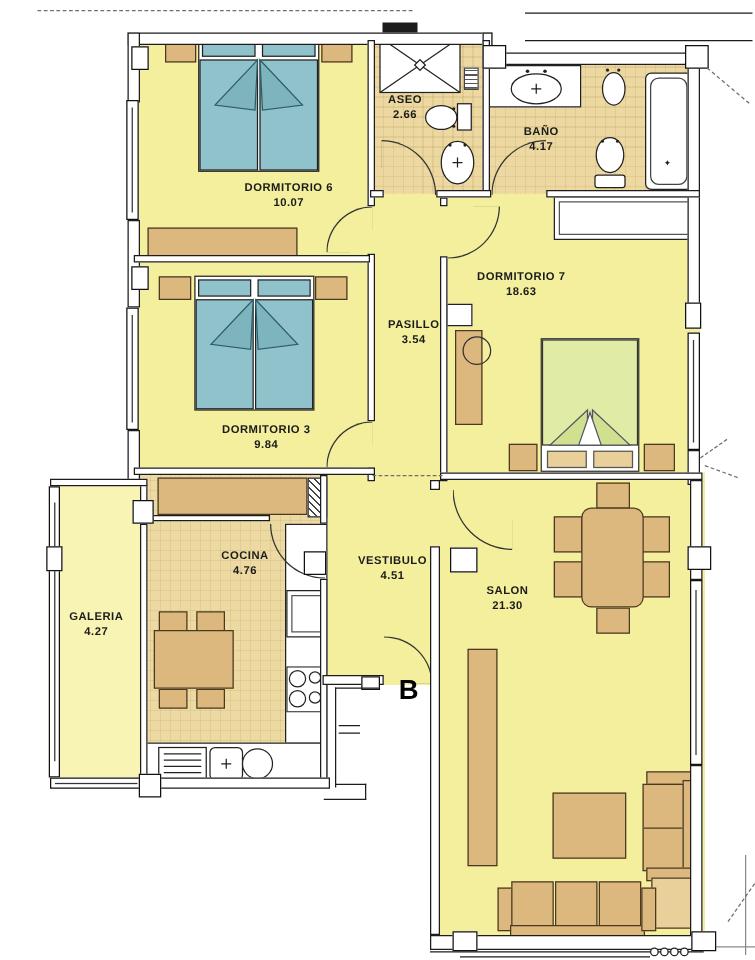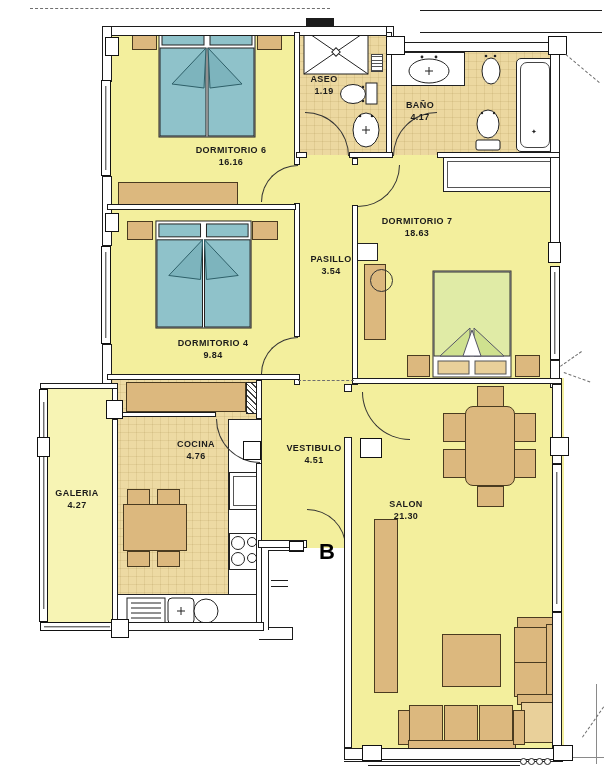--- a/index.html
+++ b/index.html
@@ -282,54 +282,54 @@
   <div class="fix" style="left:544px;top:758px;width:7px;height:7px;border:1px solid #222;border-radius:50%;background:#fff;z-index:6"></div>
 
   <div class="dash" style="left:298px;top:380px;width:56px"></div>
   <div class="dash" style="left:566px;top:54px;width:44px;transform:rotate(40deg)"></div>
   <div class="dash" style="left:560px;top:366px;width:26px;transform:rotate(-35deg)"></div>
   <div class="dash" style="left:564px;top:372px;width:28px;transform:rotate(20deg)"></div>
   <div class="dash" style="left:582px;top:737px;width:42px;transform:rotate(-55deg)"></div>
 
   <div class="lbl" style="left:231px;top:145px">
     <div>DORMITORIO 6</div>
-    <div>16.16</div>
+    <div>10.07</div>
   </div>
   <div class="lbl" style="left:324px;top:74px">
     <div>ASEO</div>
-    <div>1.19</div>
-  </div>
-  <div class="lbl" style="left:420px;top:100px">
+    <div>2.66</div>
+  </div>
+  <div class="lbl" style="left:433px;top:100px">
     <div>BAÑO</div>
     <div>4.17</div>
   </div>
   <div class="lbl" style="left:417px;top:216px">
     <div>DORMITORIO 7</div>
     <div>18.63</div>
   </div>
   <div class="lbl" style="left:331px;top:254px">
     <div>PASILLO</div>
     <div>3.54</div>
   </div>
   <div class="lbl" style="left:213px;top:338px">
-    <div>DORMITORIO 4</div>
+    <div>DORMITORIO 3</div>
     <div>9.84</div>
   </div>
   <div class="lbl" style="left:196px;top:439px">
     <div>COCINA</div>
     <div>4.76</div>
   </div>
   <div class="lbl" style="left:314px;top:443px">
     <div>VESTIBULO</div>
     <div>4.51</div>
   </div>
   <div class="lbl" style="left:77px;top:488px">
     <div>GALERIA</div>
     <div>4.27</div>
   </div>
-  <div class="lbl" style="left:406px;top:499px">
+  <div class="lbl" style="left:406px;top:467px">
     <div>SALON</div>
     <div>21.30</div>
   </div>
 
   <div class="unit" style="left:327px;top:541px">B</div>
 
 </div>
 
 </body></html>

